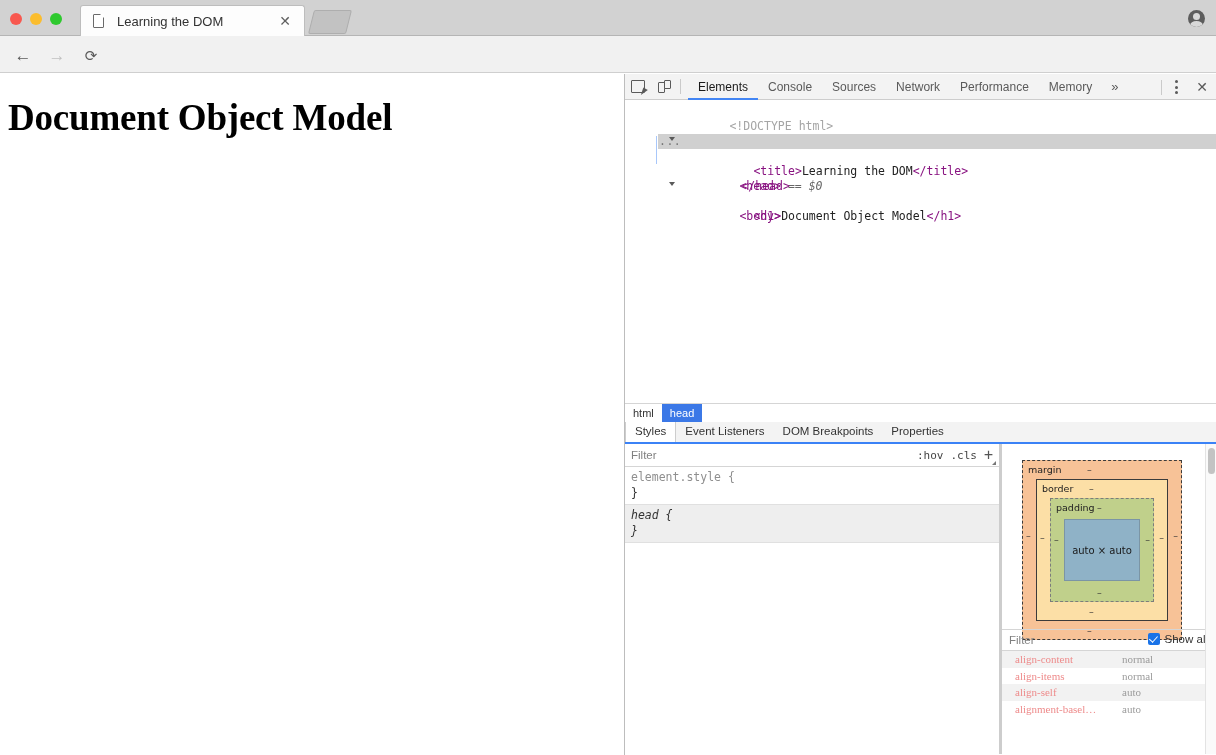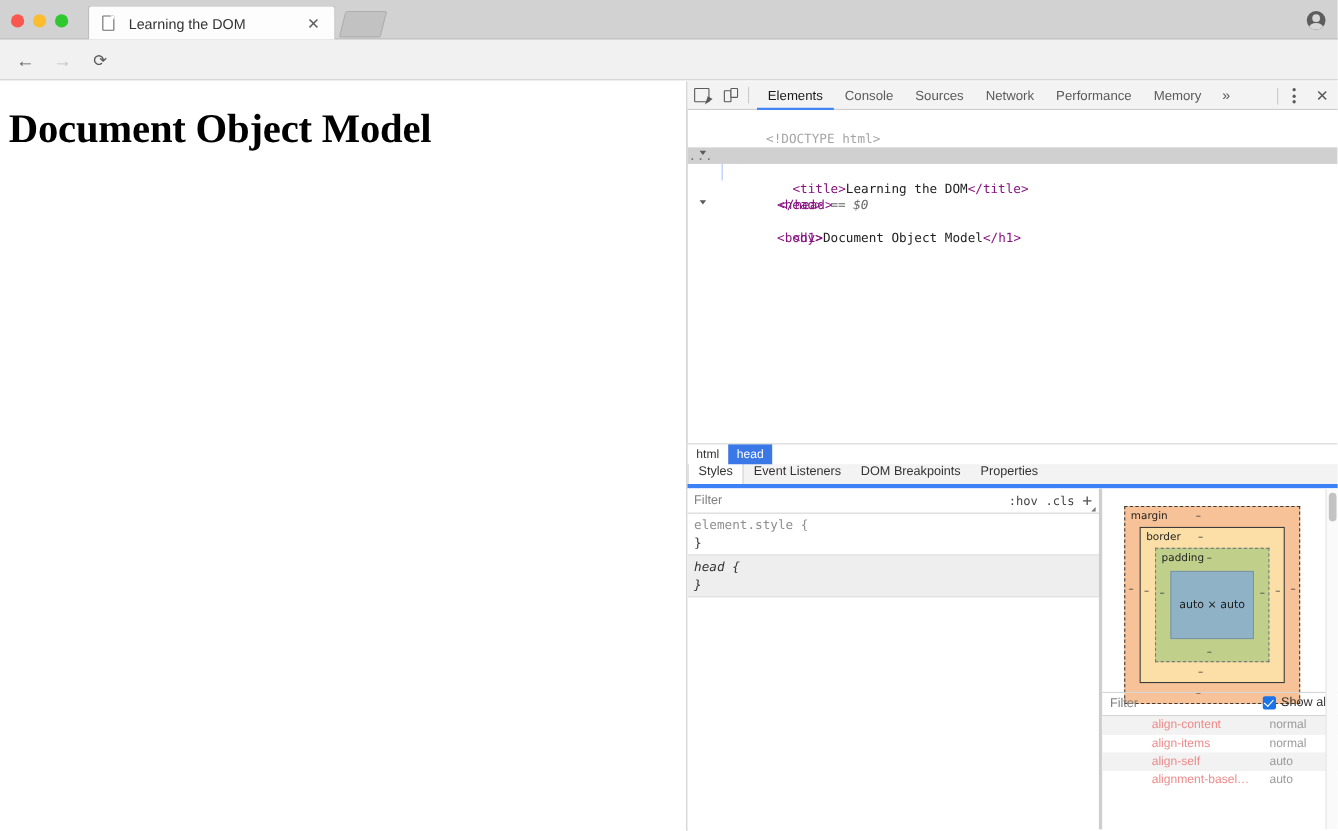--- a/index.html
+++ b/index.html
@@ -155,21 +155,21 @@
   .dt-kebab i { width: 3px; height: 3px; border-radius: 50%; background: #5a5a5a; }
   .dt-close { width: 28px; height: 26px; display: flex; align-items: center; justify-content: center; font-size: 14px; color: #5a5a5a; }
 
   
   .dom-tree {
     position: relative; height: 322px; overflow: hidden;
     font-family: "DejaVu Sans Mono", monospace;
     font-size: 11.5px; line-height: 15px; color: #222;
     padding-top: 4px;
   }
-  .dom-row { position: relative; height: 15px; white-space: pre; padding-left: 14px; }
+  .dom-row { position: relative; height: 15px; white-space: pre; padding-left: 14px; margin-left: 33px; }
   .dom-row.selected { background: #d0d0d0; }
   .dom-row .ell { position: absolute; left: 1px; top: 0; color: #777; letter-spacing: 0.5px; }
   .dom-row .tri {
     position: absolute; top: 2px; width: 0; height: 0;
     border-left: 4.5px solid #5a5a5a; border-top: 3.5px solid transparent; border-bottom: 3.5px solid transparent;
     transform: rotate(90deg);
   }
   .tag { color: #881280; }
   .attr { color: #994500; }
   .val { color: #1a1aa6; }
@@ -186,21 +186,21 @@
     position: absolute; left: 0; bottom: 0; width: 100%; height: 19px;
     background: #fff; border-top: 1px solid #d5d5d5;
     display: flex; align-items: center;
     font-family: "Liberation Sans", sans-serif; font-size: 11px;
   }
   .crumb { padding: 0 8px; height: 19px; line-height: 19px; color: #333; }
   .crumb.active { background: #3b78e7; color: #fff; }
 
   
   .side-tabs {
-    height: 22px; background: #f3f3f3; border-bottom: 4px solid #3b82f6;
+    height: 22px; background: #f3f3f3; border-bottom: 2px solid #3b82f6;
     display: flex; align-items: flex-end;
   }
   .side-tab {
     padding: 0 9px; height: 22px; line-height: 22px; font-size: 11.5px; color: #333;
   }
   .side-tab.active { background: #fff; border-left: 1px solid #cdcdcd; border-right: 1px solid #cdcdcd; }
 
   .dt-body { position: relative; height: 310px; }
 
   .styles-pane {
@@ -270,21 +270,21 @@
     position: relative;
   }
   .cbx::after {
     content: ""; position: absolute; left: 3.5px; top: 1px;
     width: 3.5px; height: 7px; border: solid #fff; border-width: 0 1.7px 1.7px 0;
     transform: rotate(42deg);
   }
 
   .cs-row {
     height: 16.5px; display: flex; align-items: center;
-    font-family: Liberation Sans, sans-serif; font-size: 11px; padding-left: 32px;
+    font-family: Liberation Serif, serif; font-size: 11px;
   }
   .cs-row.odd { background: #f2f2f2; }
   .cs-name { width: 120px; padding-left: 13px; color: #ee8b8b; white-space: nowrap; overflow: hidden; }
   .cs-val { color: #9b9b9b; }
 
   .vscroll {
     position: absolute; right: 0; top: 0; width: 11px; height: 310px;
     background: #fafafa; border-left: 1px solid #e3e3e3;
   }
   .vthumb {

